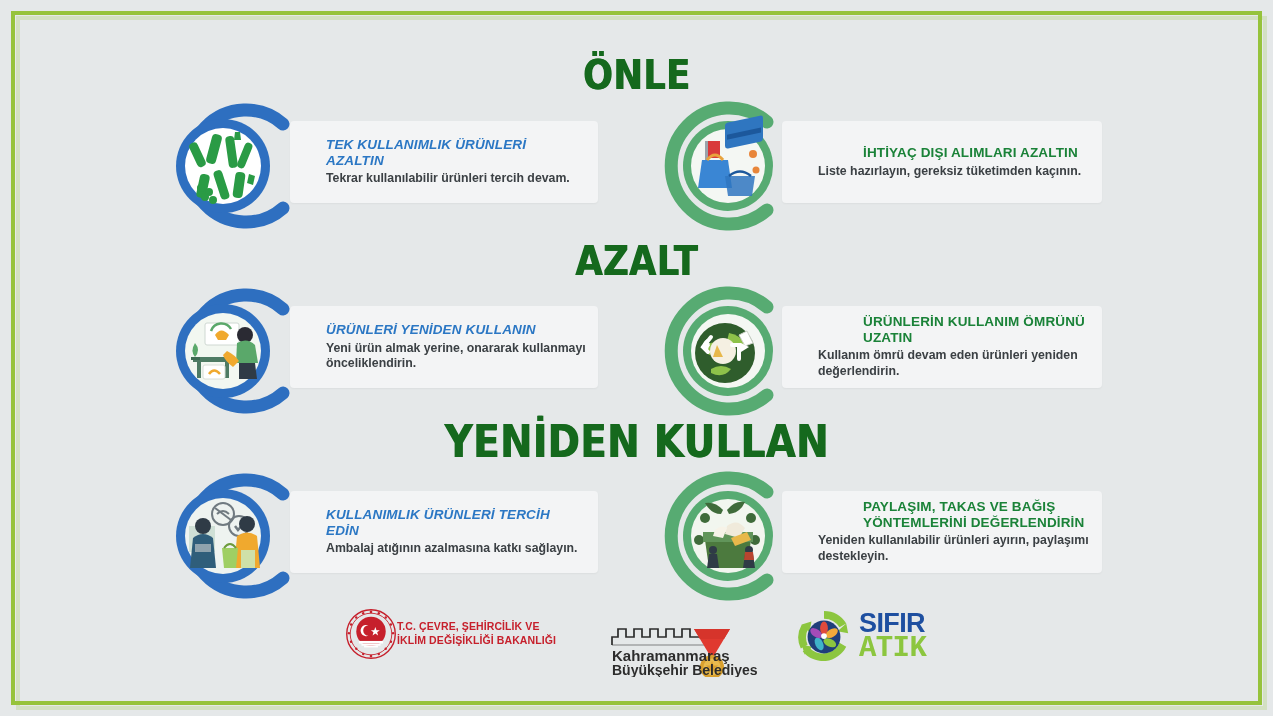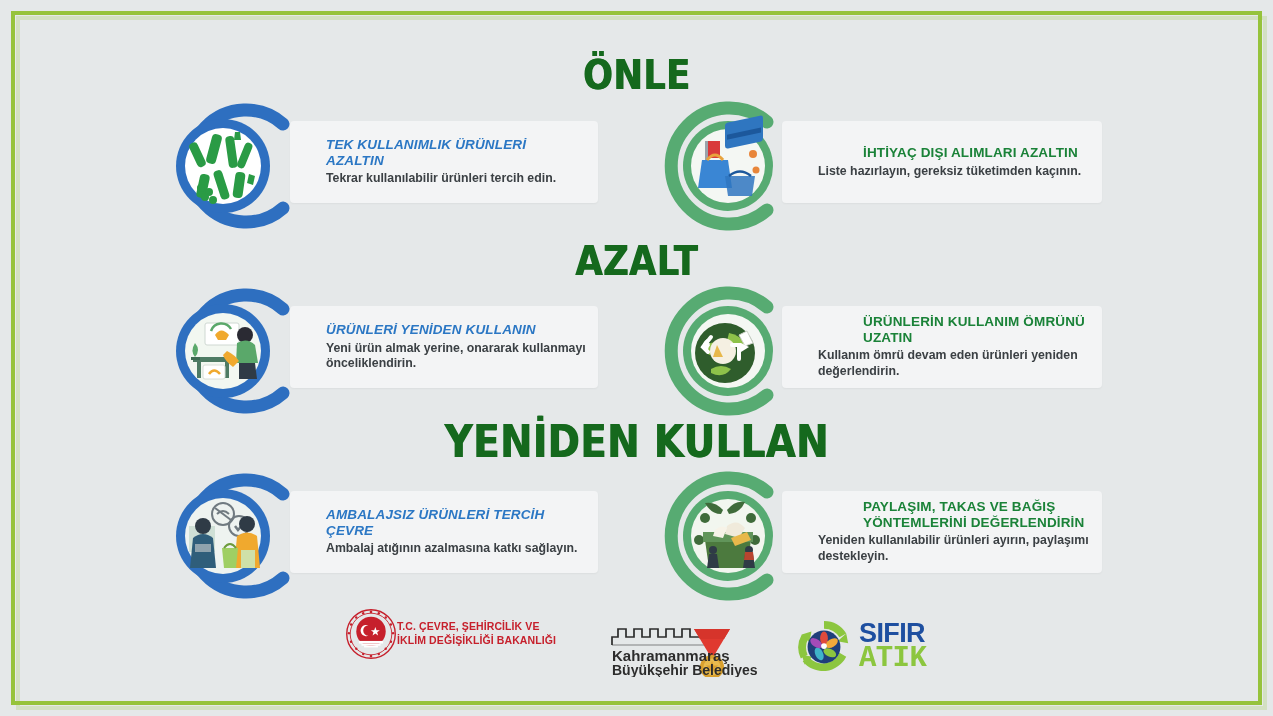--- a/index.html
+++ b/index.html
@@ -136,21 +136,21 @@
     letter-spacing: 0.1px;
     white-space: nowrap;
     font-family: "Liberation Sans", sans-serif;
   }
 
   
   #logo-municipality { left: 608px; top: 15px; align-items: flex-end; }
   #logo-municipality svg { display: block; }
 
   
-  #logo-zerowaste { left: 795px; top: 18px; gap: 6px; }
+  #logo-zerowaste { left: 795px; top: 8px; gap: 6px; }
   #logo-zerowaste .zw-mark { width: 58px; height: 58px; flex: 0 0 58px; }
   .zw-words { line-height: 0.93; }
   .zw-sifir {
     color: #1e4fa0;
     font-size: 27px;
     font-weight: bold;
     letter-spacing: -0.6px;
     font-family: "Liberation Sans", sans-serif;
   }
   .zw-atik {
@@ -172,21 +172,21 @@
   <div class="section-title" id="title-onle">ÖNLE</div>
   <div class="section-title" id="title-azalt">AZALT</div>
   <div class="section-title" id="title-yeniden">YENİDEN KULLAN</div>
 
   <div class="row" id="row-1">
 
     <div class="card left">
       <div class="panel">
         <div class="panel-text">
           <div class="card-heading">TEK KULLANIMLIK ÜRÜNLERİ AZALTIN</div>
-          <div class="card-sub">Tekrar kullanılabilir ürünleri tercih edin.</div>
+          <div class="card-sub">Tekrar kullanılabilir ürünleri tercih devam.</div>
         </div>
       </div>
       <div class="badge">
         <svg viewBox="0 0 138 138">
           <path d="M118 28 A56 56 0 1 0 118 112" fill="none" stroke="#2e6fc0" stroke-width="13" stroke-linecap="round"></path>
           <circle cx="58" cy="70" r="47" fill="#2e6fc0"></circle>
           <circle cx="58" cy="70" r="38" fill="#ffffff"></circle>
           <g fill="#2a9b45">
             <rect x="28" y="46" width="9" height="26" rx="4" transform="rotate(-25 32 59)"></rect>
             <rect x="44" y="38" width="10" height="30" rx="4" transform="rotate(15 49 53)"></rect>
@@ -300,21 +300,21 @@
       </div>
     </div>
 
   </div>
 
   <div class="row" id="row-3">
 
     <div class="card left">
       <div class="panel">
         <div class="panel-text">
-          <div class="card-heading">AMBALAJSIZ ÜRÜNLERİ TERCİH ÇEVRE</div>
+          <div class="card-heading">KULLANIMLIK ÜRÜNLERİ TERCİH EDİN</div>
           <div class="card-sub">Ambalaj atığının azalmasına katkı sağlayın.</div>
         </div>
       </div>
       <div class="badge">
         <svg viewBox="0 0 138 138">
           <path d="M118 28 A56 56 0 1 0 118 112" fill="none" stroke="#2e6fc0" stroke-width="13" stroke-linecap="round"></path>
           <circle cx="58" cy="70" r="47" fill="#2e6fc0"></circle>
           <circle cx="58" cy="70" r="38" fill="#eef3f0"></circle>
           <g>
             <rect x="24" y="60" width="26" height="26" fill="#cfe0d6"></rect>

